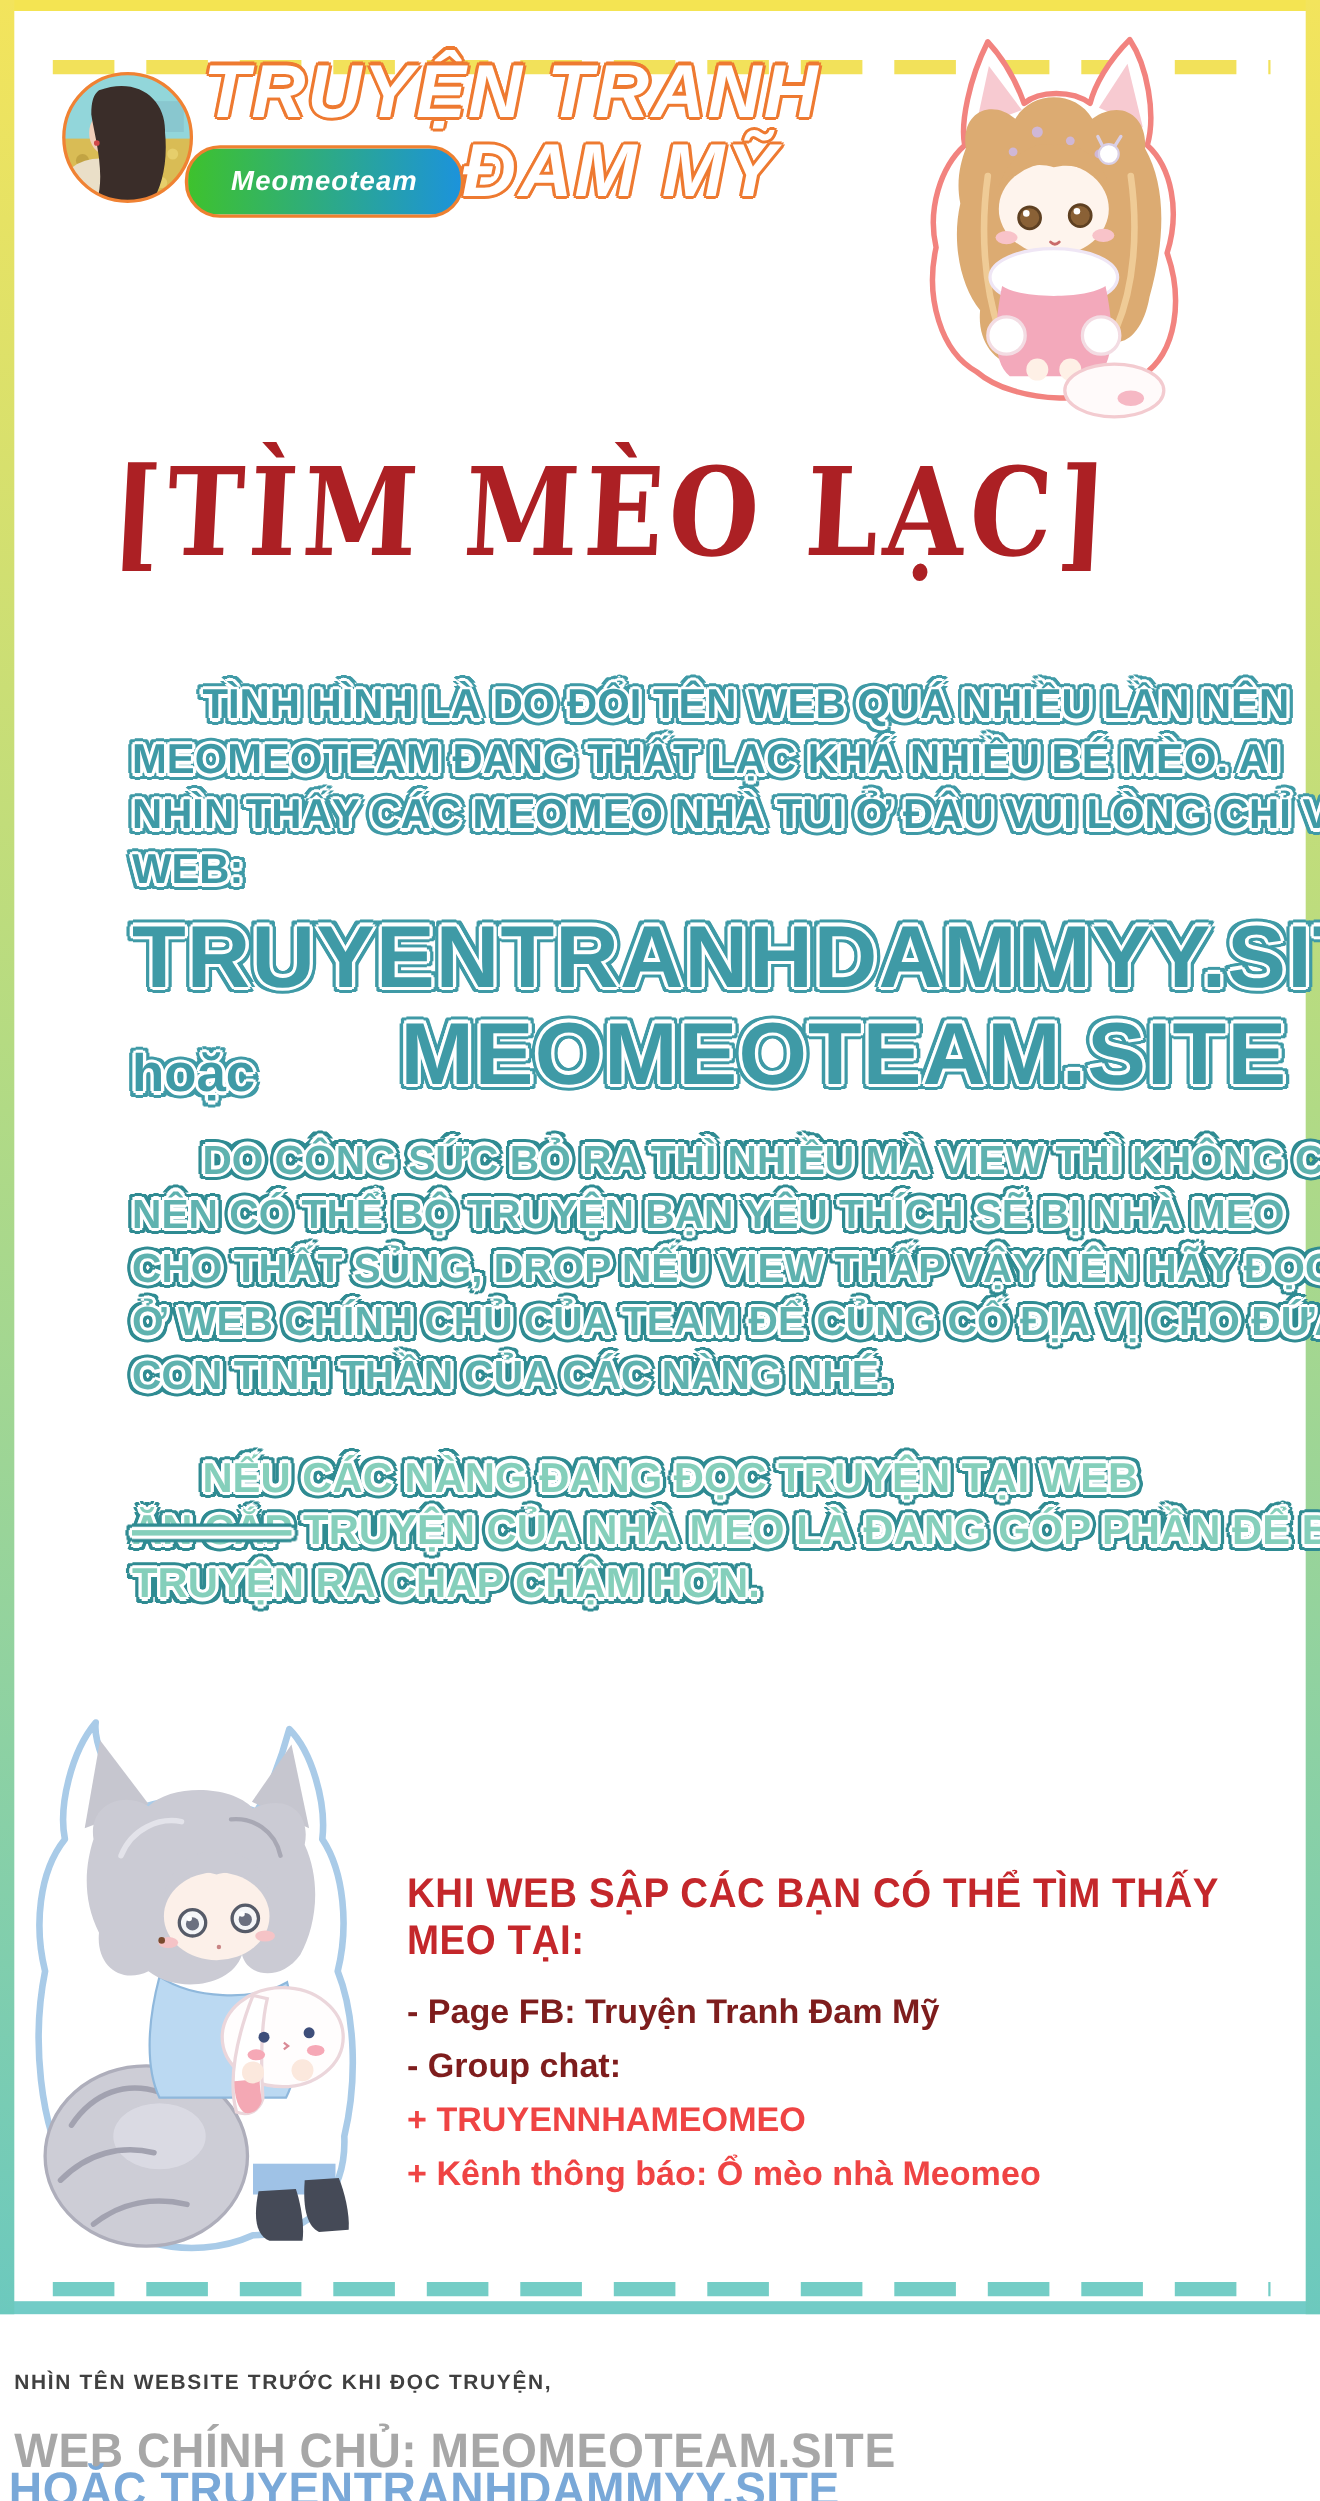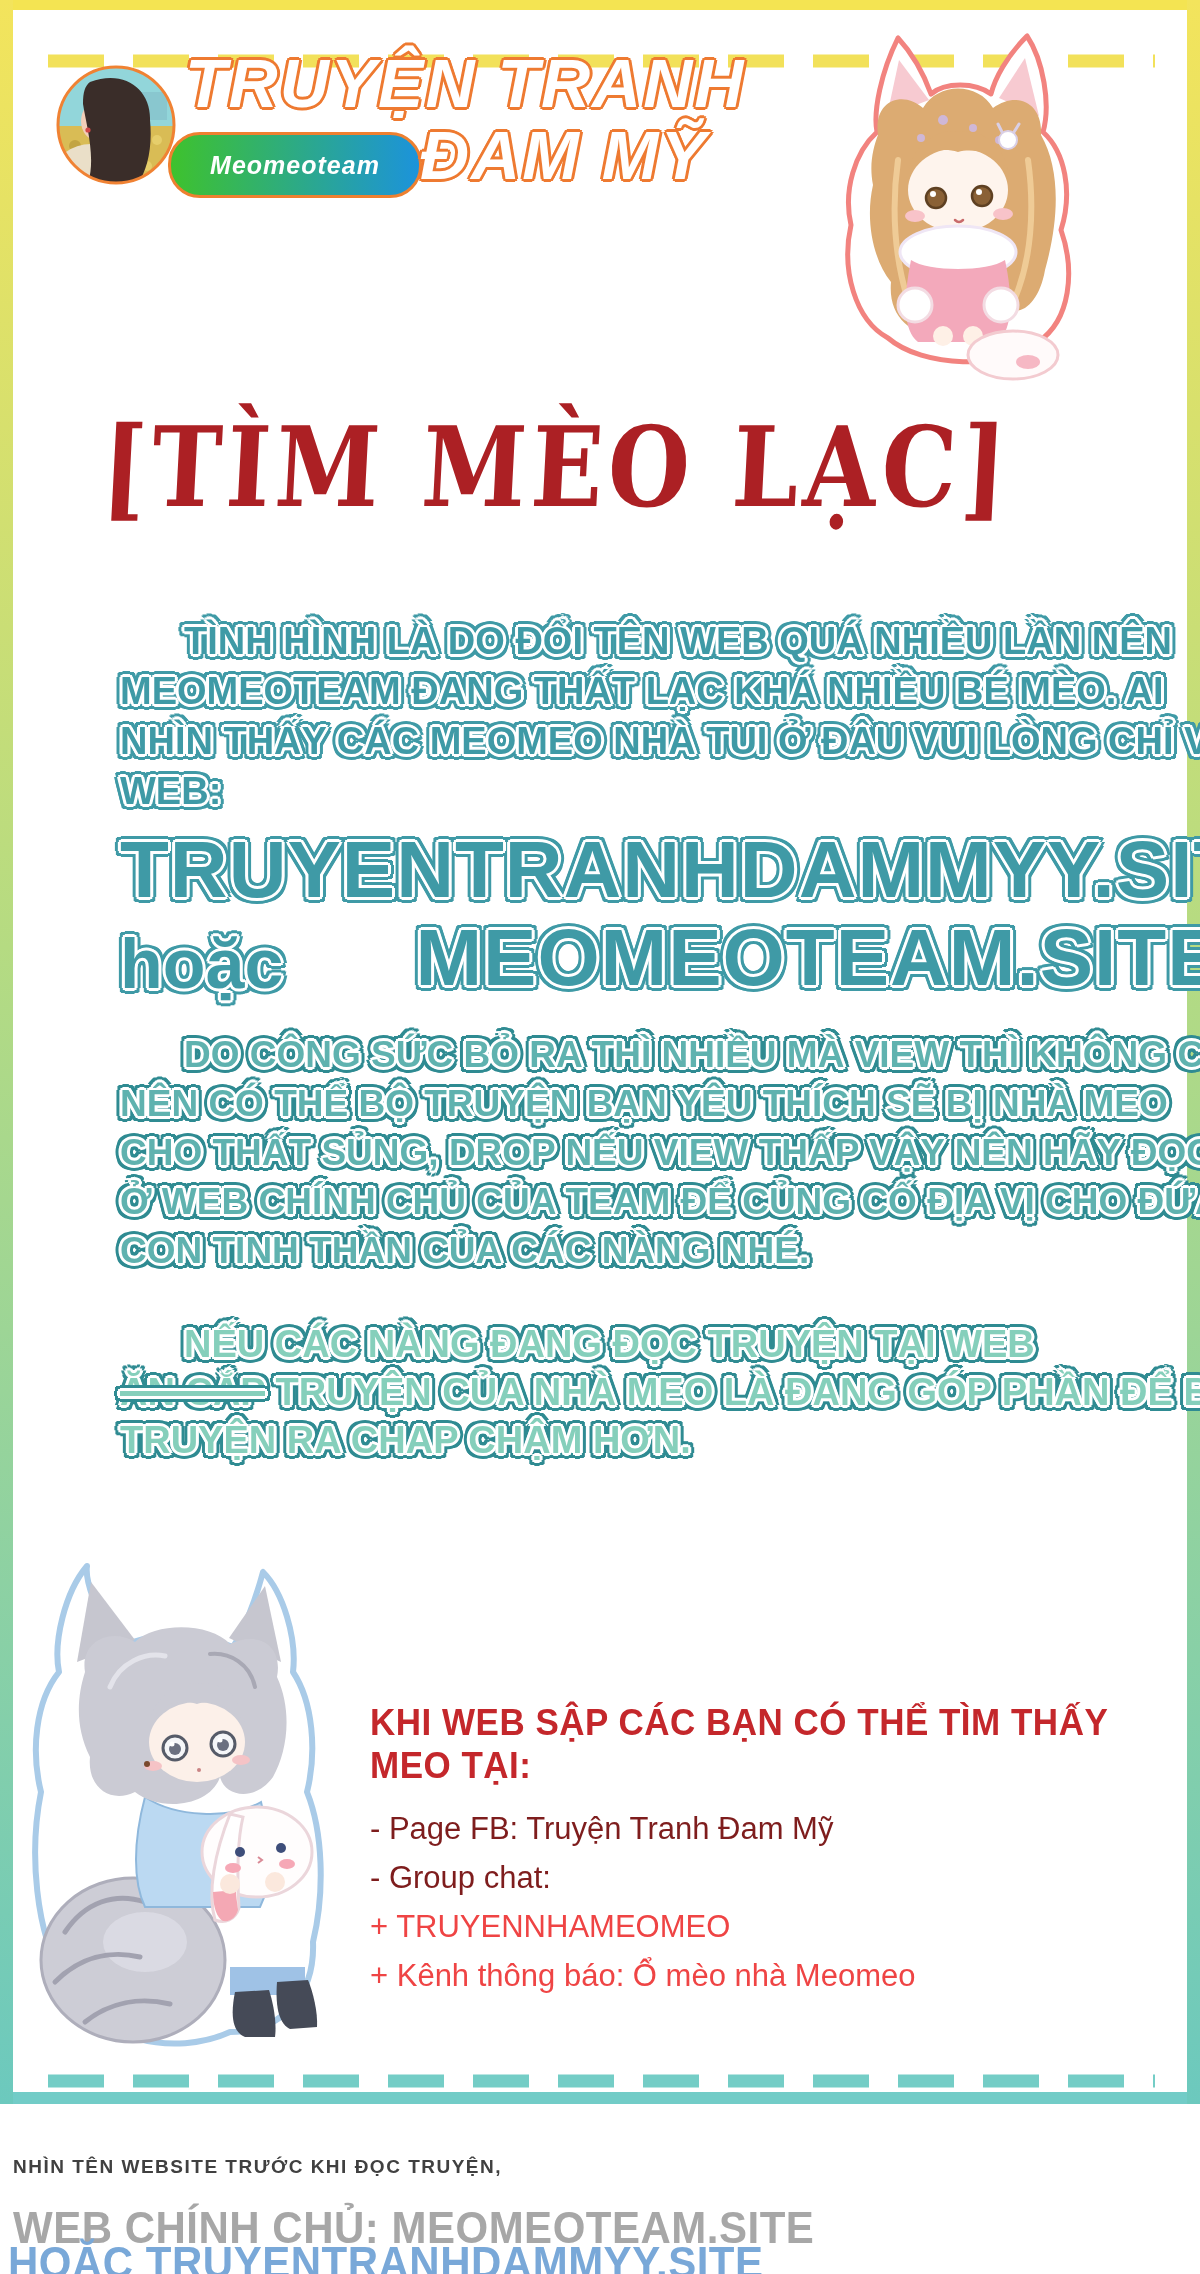--- a/index.html
+++ b/index.html
@@ -43,28 +43,28 @@
   .para{left:120px;white-space:nowrap;}
   .para .line{line-height:50px;}
   .p1{top:616px;font-size:38px;}
   .p2{top:1030px;font-size:37px;}.p2 .line{line-height:49px;}
   .p3{top:1320px;font-size:38px;}.p3 .line{line-height:48px;}
   .indent{padding-left:64px;}
   .strike{text-decoration:line-through;text-decoration-thickness:5px;}
 
   .site1{left:120px;top:824px;font-size:80px;letter-spacing:1px;white-space:nowrap;}
   .site-row{left:120px;top:912px;display:flex;align-items:flex-end;gap:132px;white-space:nowrap;}
-  .hoac{font-size:70px;}
+  .hoac{font-size:48px;}
   .site2{font-size:80px;letter-spacing:1px;}
 
   
   .contacts{left:370px;top:1700px;width:780px;}
   .c-head{font-size:35px;font-weight:800;color:#C4272B;letter-spacing:0.5px;margin-bottom:24px;
           transform:scaleY(1.08);transform-origin:left top;}
-  .c-item{font-size:31px;font-weight:400;line-height:49px;}
+  .c-item{font-size:31px;font-weight:700;line-height:49px;}
   .c-red{color:#7E1D1D;}
   .c-black{color:#ef4444;}
 
   
   .f-note{left:13px;font-size:19px;font-weight:700;color:#404040;letter-spacing:1.5px;white-space:nowrap;}
   .f-note1{top:2156px;}
   .f-note2{top:2180px;}
   .f-main{font-size:42px;font-weight:800;letter-spacing:0.5px;white-space:nowrap;
           transform:scaleY(1.05);transform-origin:left top;}
   .f-main1{left:13px;top:2203px;color:#A7A7A7;}

